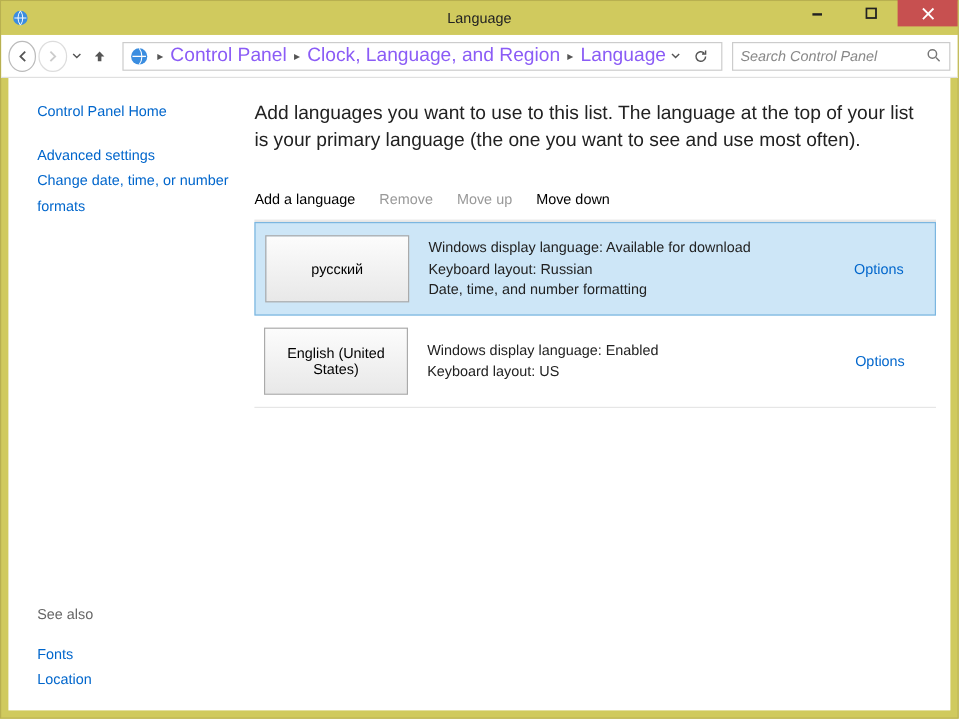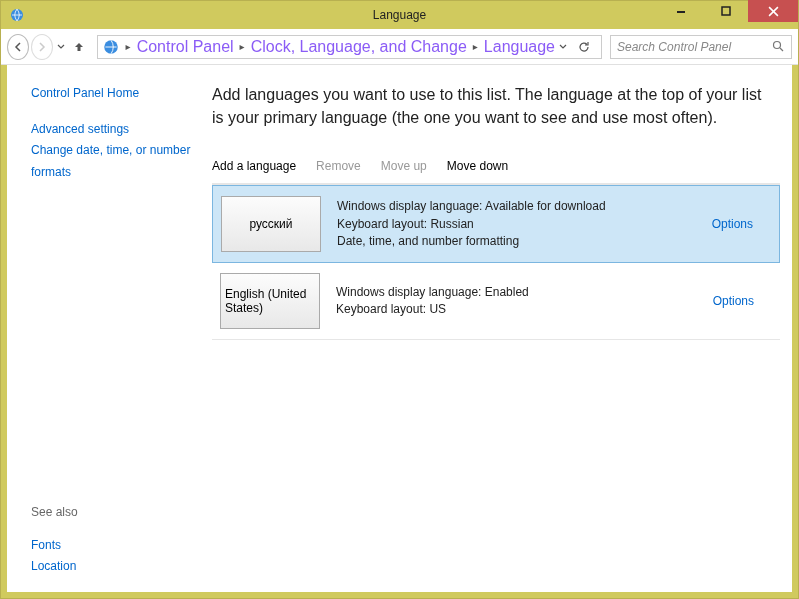--- a/index.html
+++ b/index.html
@@ -33,21 +33,21 @@
 .sidebar .seealso { color: #666; font-size: 12px; margin-bottom: 16px; }
 .main { flex: 1; padding: 18px 12px 0 0; display: flex; flex-direction: column; }
 .main h1 { font-size: 15px; font-weight: normal; color: #0a6a3a; margin-bottom: 14px; }
 .main .desc { font-size: 16px; color: #222; line-height: 1.45; margin-bottom: 24px; padding-right: 8px; }
 .toolbar { display: flex; gap: 20px; font-size: 12px; padding: 6px 0 10px 0; border-bottom: 1px solid #e6e6e6; text-align: center; }
 .toolbar span { cursor: pointer; color: #000; }
 .toolbar span.disabled { color: #999; cursor: default; }
 .lang-list { border-top: 1px solid #e6e6e6; }
 .lang-row { display: flex; align-items: center; padding: 10px 8px; border-bottom: 1px solid #e6e6e6; }
 .lang-row.selected { background: #cde6f7; border: 1px solid #7bb6e0; }
-.lang-tile { width: 100px; height: 56px; border: 1px solid #aaa; background: linear-gradient(#fcfcfc,#e8e8e8); display: flex; align-items: center; justify-content: center; font-size: 12px; text-align: left; padding: 4px; margin-right: 16px; cursor: pointer; }
+.lang-tile { width: 120px; height: 56px; border: 1px solid #aaa; background: linear-gradient(#fcfcfc,#e8e8e8); display: flex; align-items: center; justify-content: center; font-size: 12px; text-align: center; padding: 4px; margin-right: 16px; cursor: pointer; }
 .lang-info { flex: 1; font-size: 12px; color: #222; line-height: 1.45; }
 .lang-options { font-size: 12px; color: #0066cc; cursor: pointer; padding-right: 18px; }
 </style>
 </head>
 <body>
 
 <div class="window">
 
   <div class="titlebar">
     <svg class="titlebar-icon" viewBox="0 0 16 16">
@@ -96,21 +96,21 @@
         </svg>
       </div>
     <div class="addr-wrap">
       <svg class="addr-icon" viewBox="0 0 16 16">
           <circle cx="8" cy="8" r="6" fill="#3a8de0"></circle>
           <path d="M3 8h10M8 2a10 10 0 010 12" stroke="#fff" stroke-width="0.8" fill="none"></path>
         </svg>
       <span class="crumb-sep">▸</span>
       <span class="crumb">Control Panel</span>
       <span class="crumb-sep">▸</span>
-      <span class="crumb">Clock, Language, and Change</span>
+      <span class="crumb">Clock, Language, and Region</span>
       <span class="crumb-sep">▸</span>
       <span class="crumb">Language</span>
       <div class="addr-tail">
         <svg width="8" height="8" viewBox="0 0 8 8">
             <path d="M1 2l3 3 3-3" stroke="#555" stroke-width="1.2" fill="none"></path>
           </svg>
         <div class="refresh-btn">
             <svg width="14" height="14" viewBox="0 0 14 14">
               <path d="M11 7a4 4 0 11-1.2-2.8M11 2v3h-3" stroke="#555" stroke-width="1.2" fill="none"></path>
             </svg>

